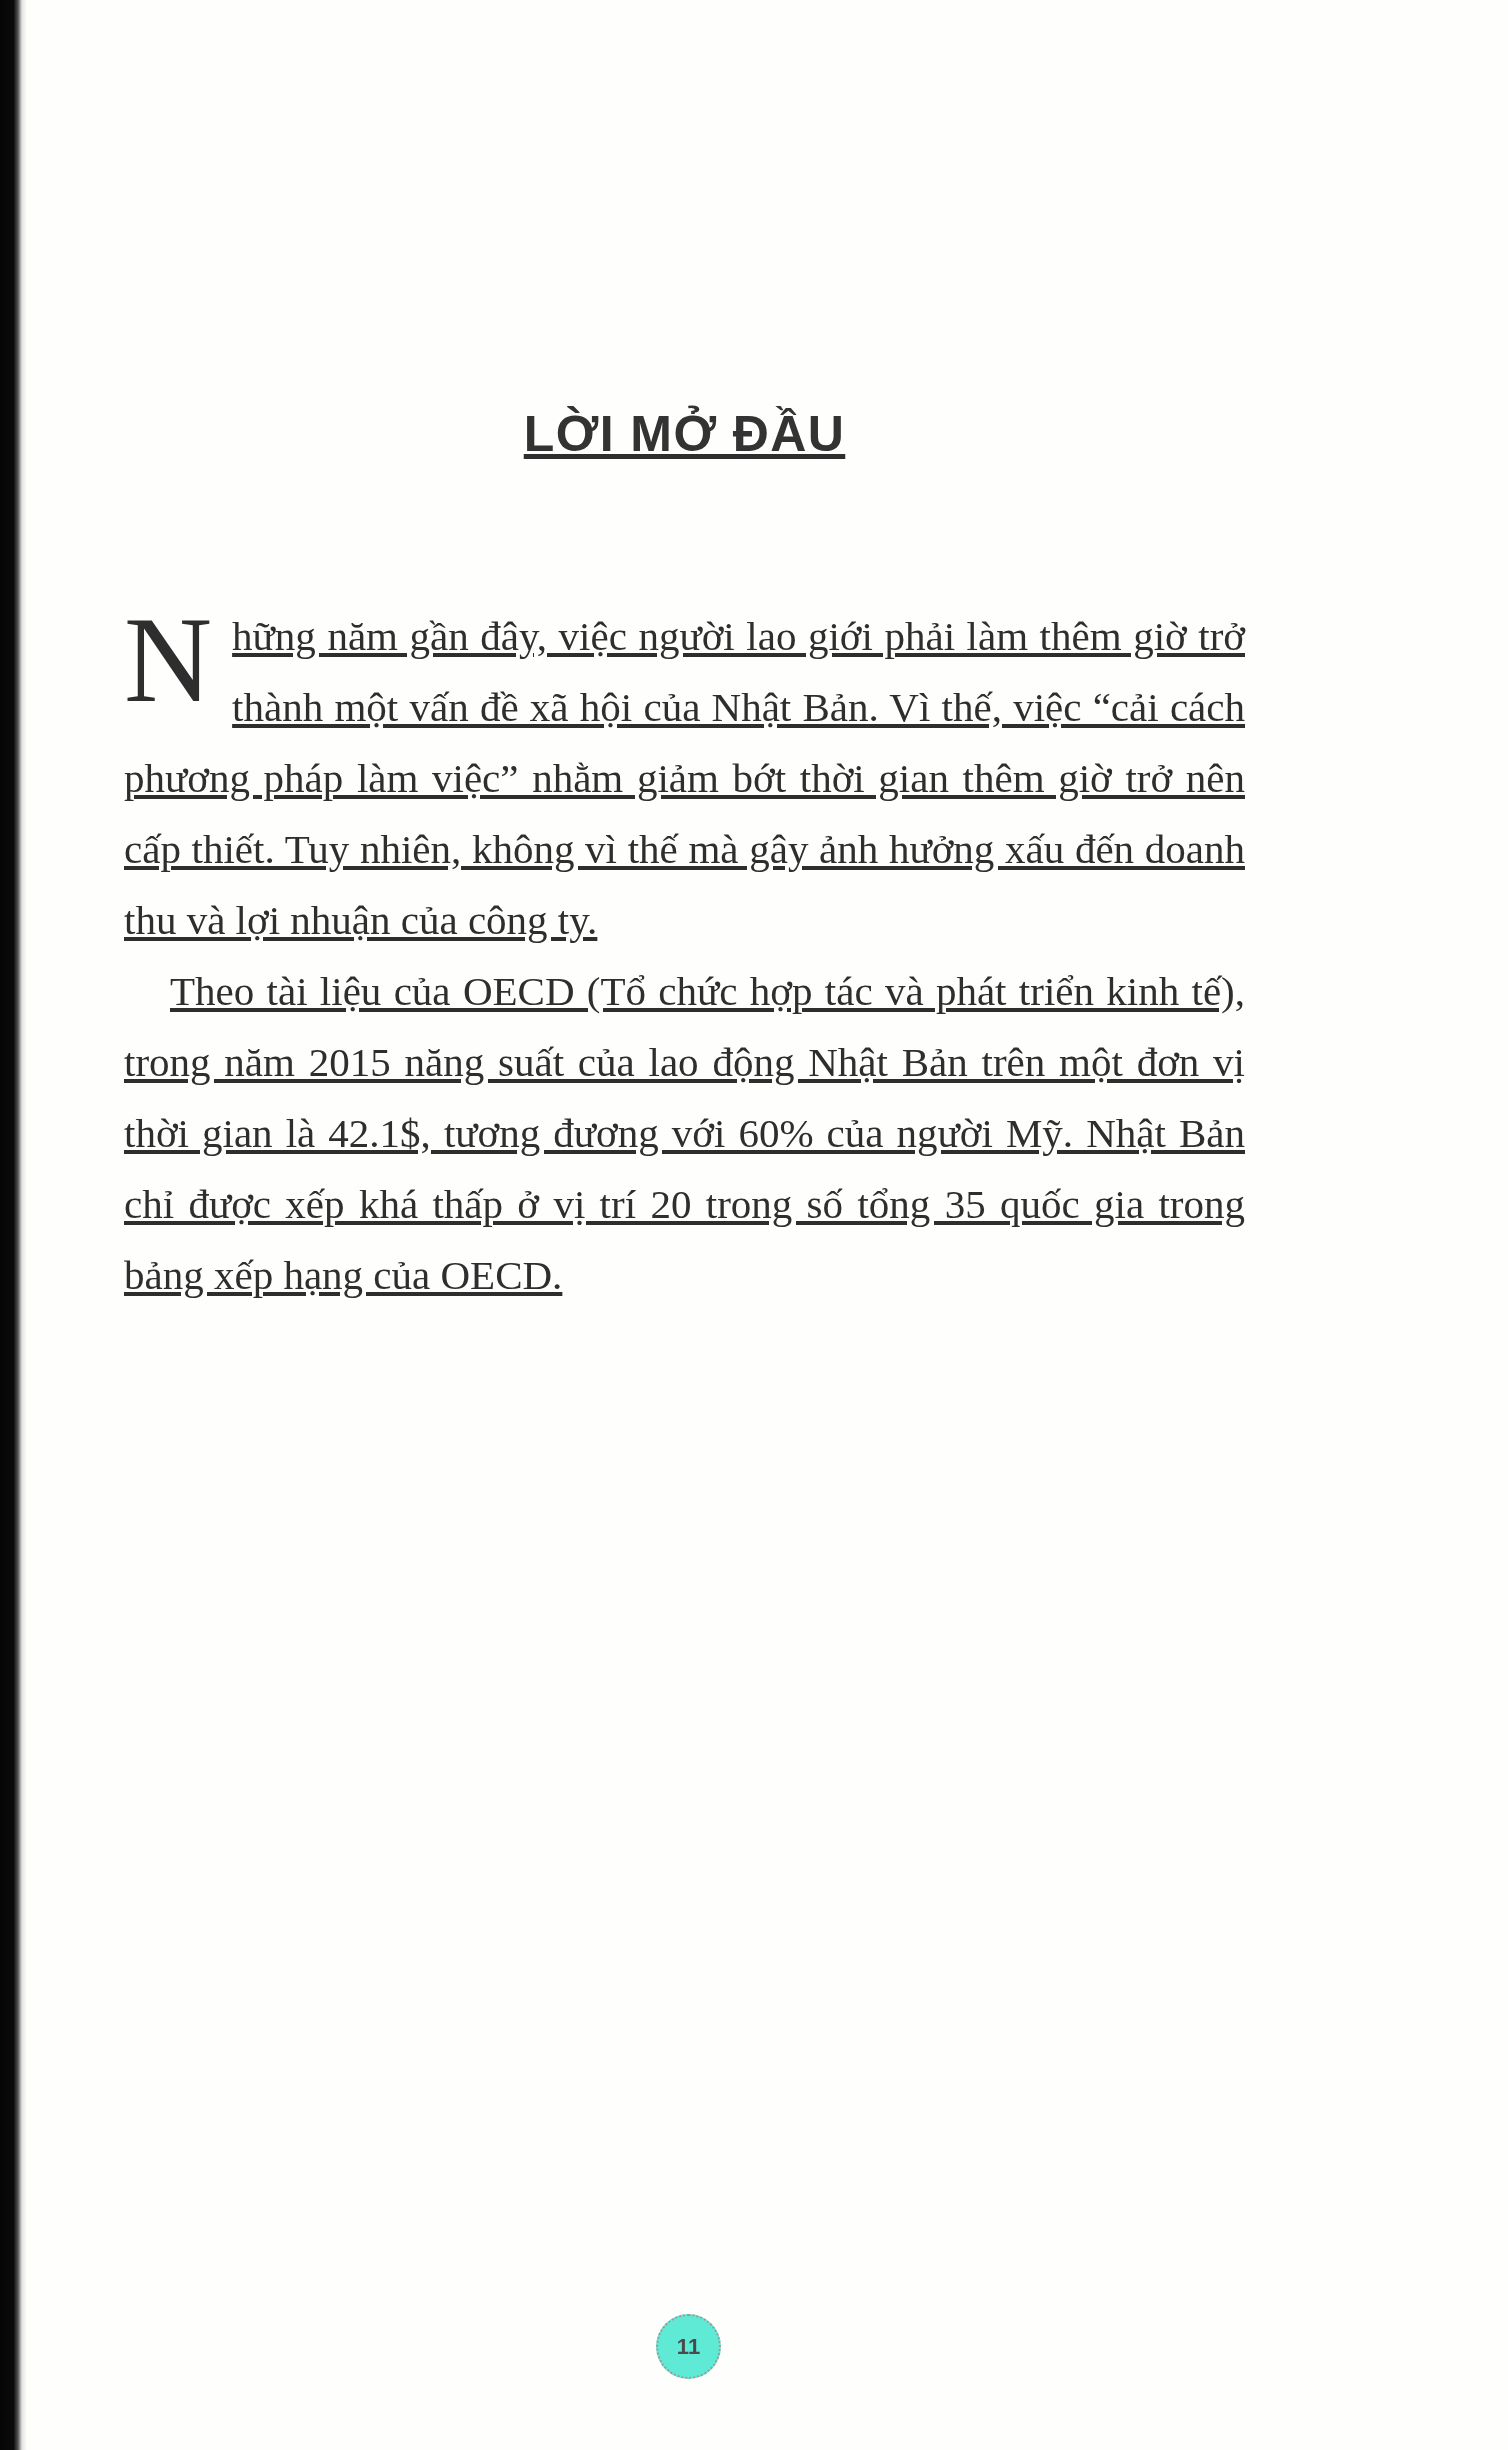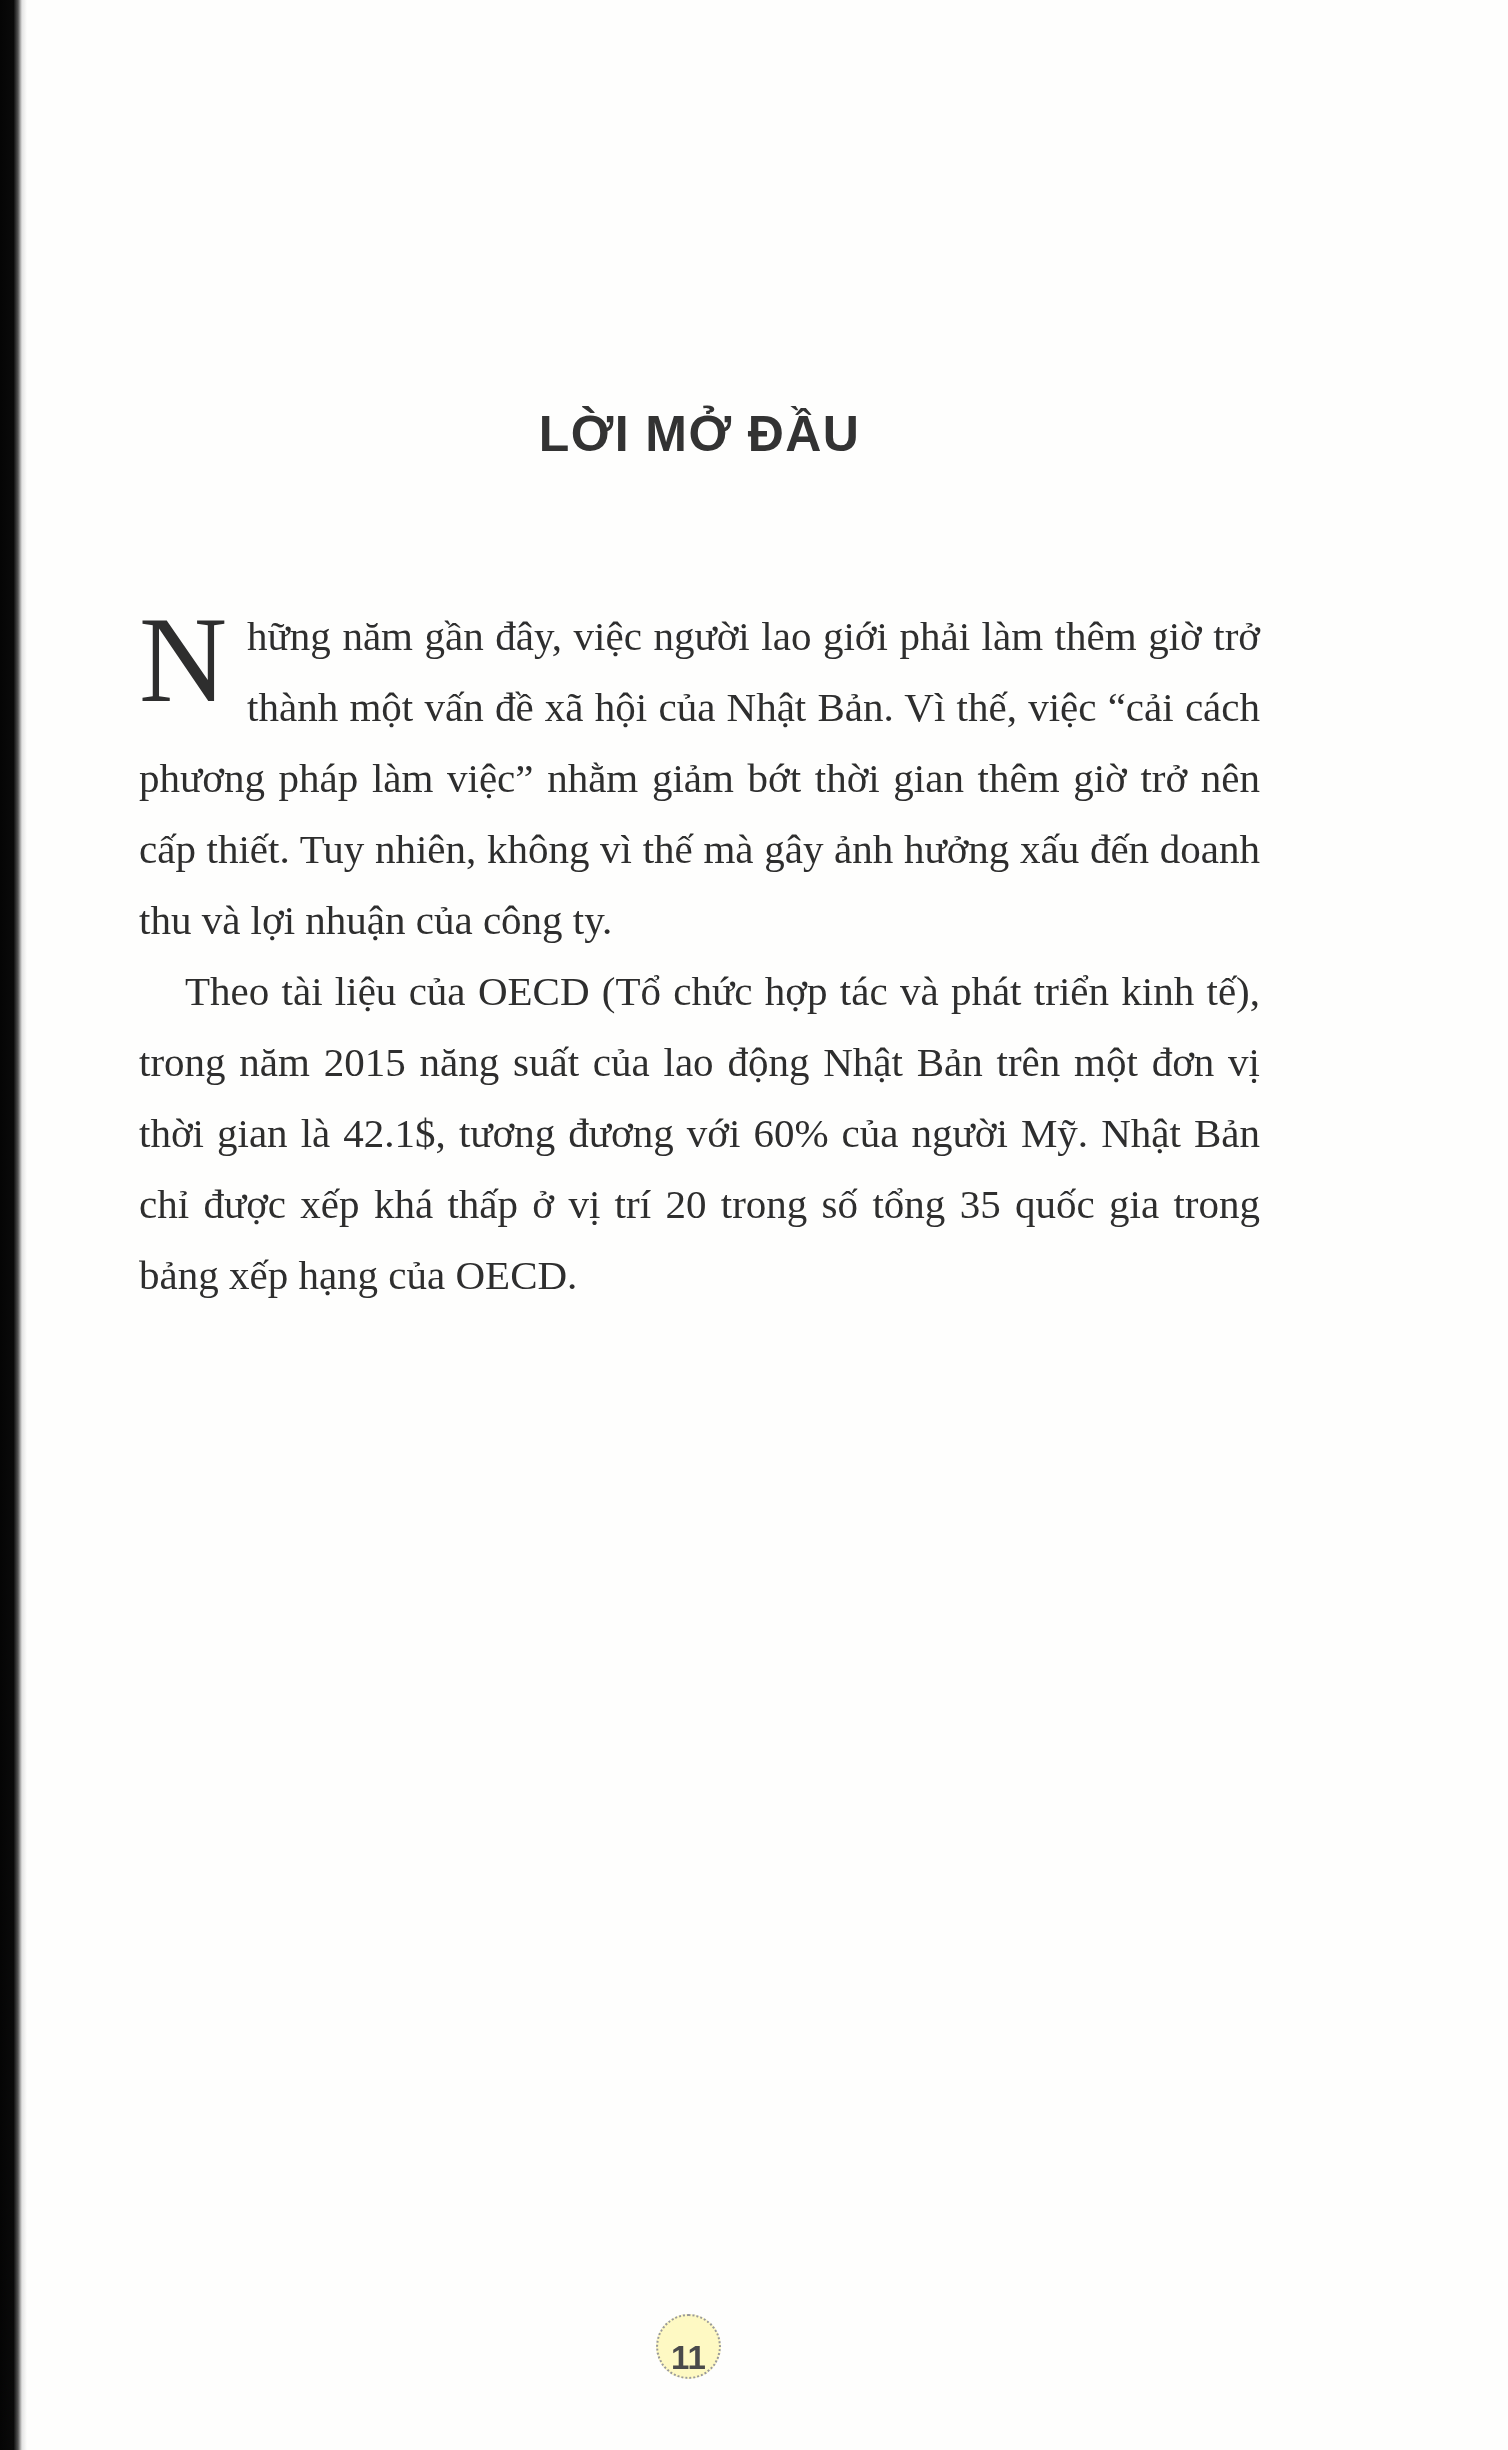--- a/index.html
+++ b/index.html
@@ -22,23 +22,24 @@
     left: 0;
     top: 0;
     width: 27px;
     height: 100%;
     background: linear-gradient(to right,
       #050505 0px, #0a0a0a 13.5px, #555 18px,
       rgba(180,180,180,0.35) 22px, rgba(255,255,255,0) 27px);
   }
   .content {
     position: absolute;
-    left: 139px;
+    left: 124px;
     top: 0;
     width: 1121px;
+    text-decoration: underline;
   }
   .page-title {
     margin: 405px 0 0 0;
     text-align: center;
     font-family: "Liberation Sans", sans-serif;
     font-weight: 700;
     font-size: 50px;
     letter-spacing: 1.4px;
     color: #333333;
   }
@@ -72,27 +73,27 @@
     display: flex;
     justify-content: center;
   }
   .pagenum-badge {
     width: 65px;
     height: 65px;
     box-sizing: border-box;
     border: 2.7px dotted #9a9a9a;
     border-radius: 50%;
     display: flex;
-    align-items: flex-end;
+    align-items: center;
     justify-content: center;
     font-family: "Liberation Sans", sans-serif;
     font-weight: 700;
-    font-size: 33px;
+    font-size: 22px;
     color: #4a4a4a;
-    background: #fef9c3;
+    background: #5eead4;
   }
 </style>
 </head>
 <body>
 
 <div class="page">
 
   <div class="spine-shadow"></div>
 
   <div class="content">

